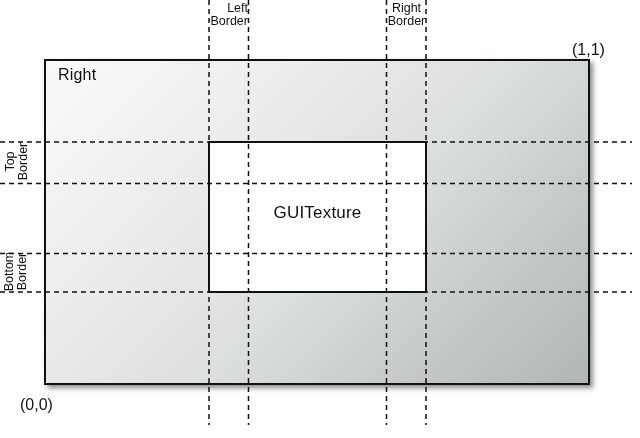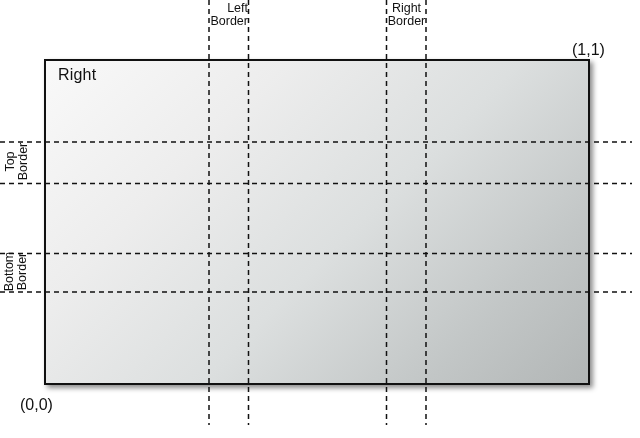--- a/index.html
+++ b/index.html
@@ -86,20 +86,23 @@
 </style>
 </head>
 <body>
 
 <div class="diagram">
 
   <div class="screen-rect">
     <div class="screen-label">Right</div>
   </div>
 
+  <div class="texture-rect">
+    <div class="texture-label">GUITexture</div>
+  </div>
 
   <svg class="guides" width="640" height="438" viewBox="0 0 640 438">
     <g stroke="#111111" stroke-width="1.5" stroke-dasharray="5,4" fill="none">
 
       <line x1="0" y1="142" x2="632" y2="142"></line>
       <line x1="0" y1="183.5" x2="632" y2="183.5"></line>
       <line x1="0" y1="253.5" x2="632" y2="253.5"></line>
       <line x1="0" y1="292" x2="632" y2="292"></line>
 
       <line x1="209" y1="0" x2="209" y2="425"></line>

